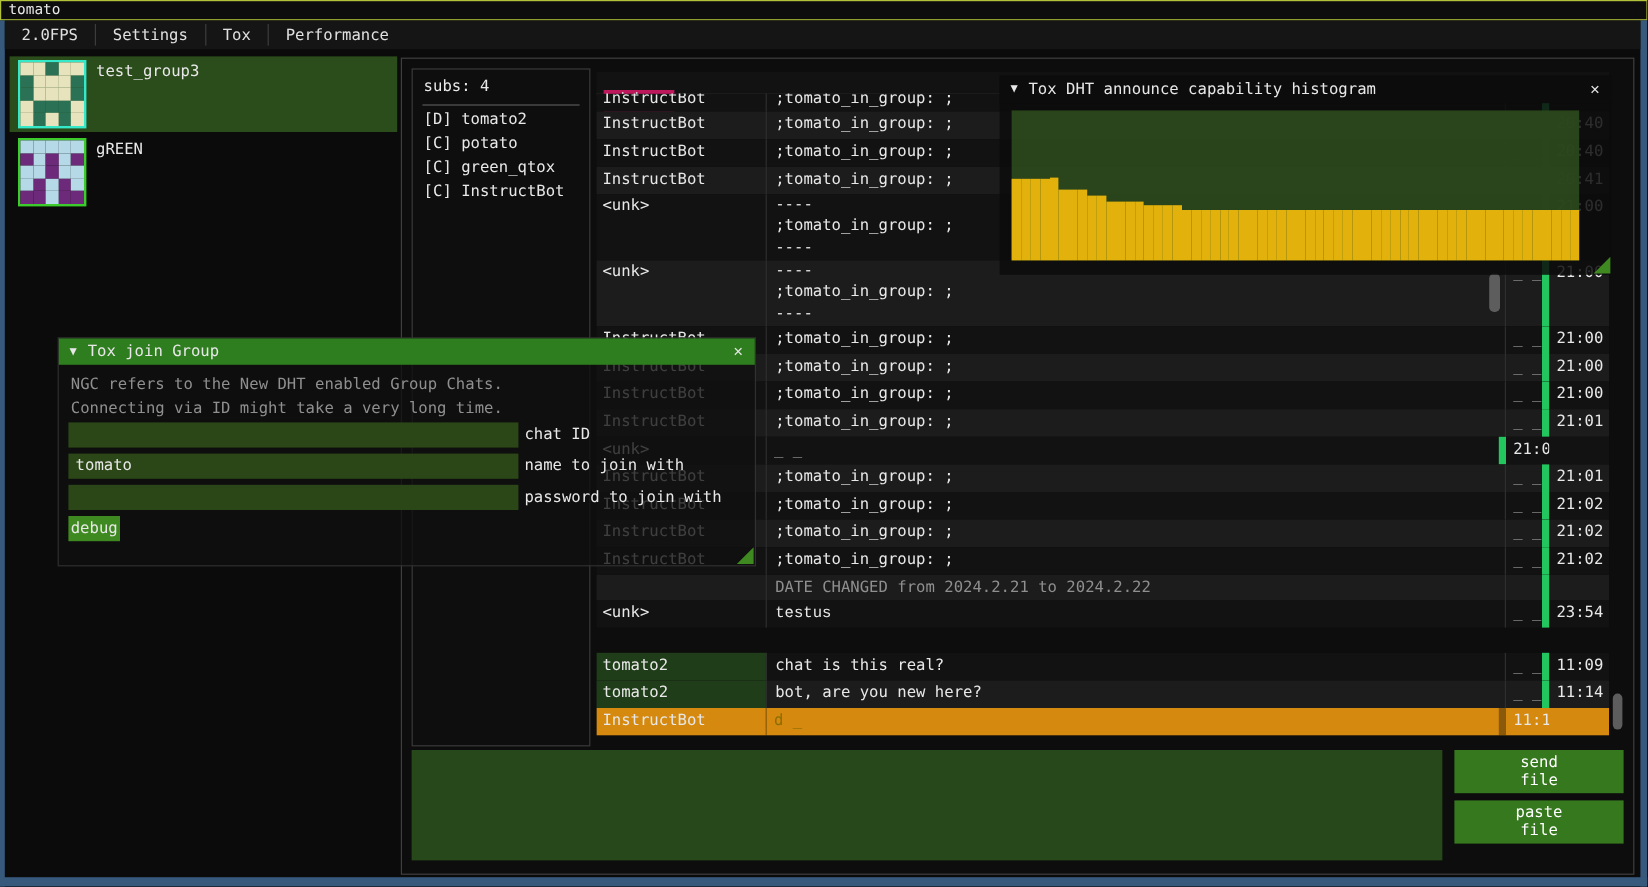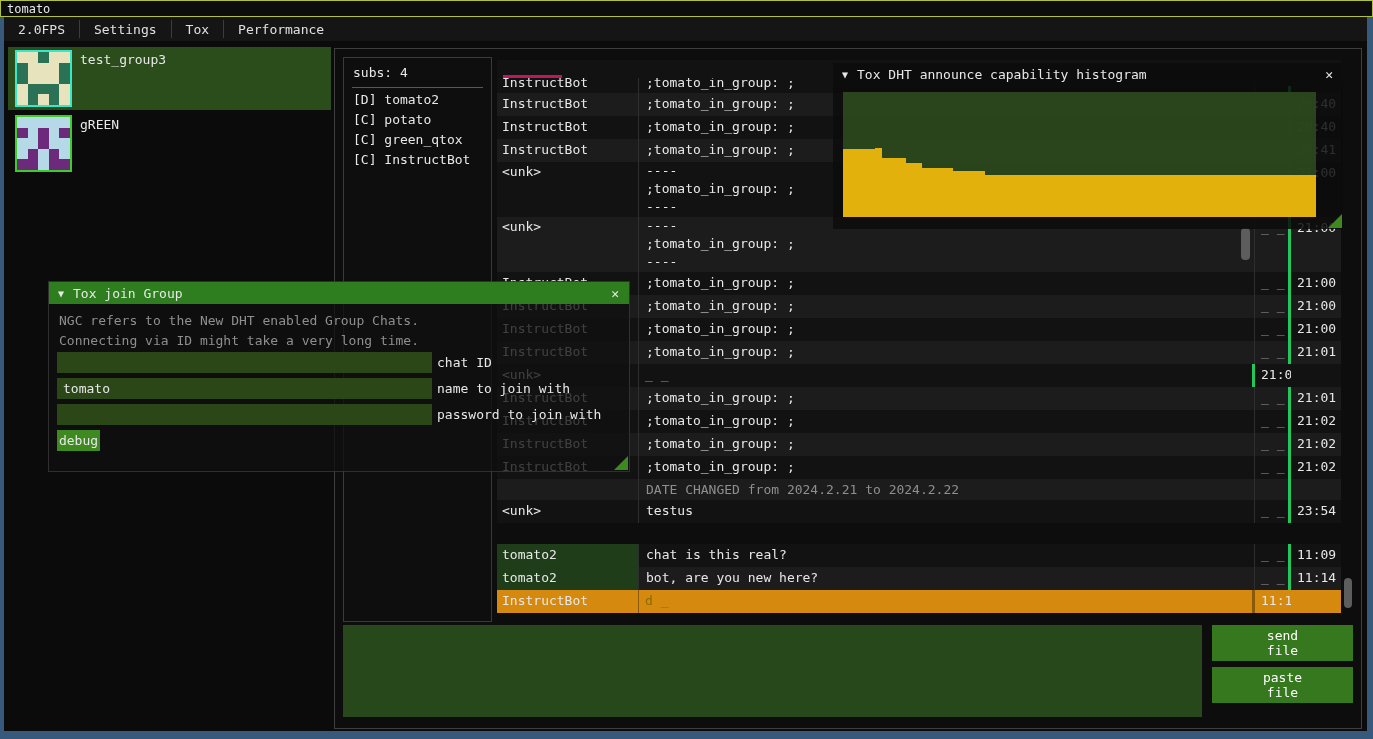--- a/index.html
+++ b/index.html
@@ -27,21 +27,21 @@
   #subs-sep{position:absolute;left:8px;top:29px;width:131px;height:1px;background:#585858;}
   .member{position:absolute;left:9px;height:20px;line-height:20px;white-space:pre;}
   
   #tabbar{left:497px;top:60px;width:844px;height:18px;background:#121212;border-bottom:1px solid #333;}
   #tab-debug{position:absolute;left:6px;top:15px;height:18px;line-height:18px;padding:0 10px;background:#be185d;}
   #chat-table{left:497px;top:78px;width:844px;height:535px;overflow:hidden;}
   .row{position:absolute;left:0;width:844px;display:grid;grid-template-columns:142px 616px 36px 50px;}
   .row .cell{overflow:hidden;white-space:pre;}
   .c-name{padding-left:5px;border-right:1px solid #2e2e2e;}
   .c-msg{padding-left:7px;border-right:1px solid #2e2e2e;}
-  .c-flags{padding-left:6px;border-right:3px solid #22c55e;color:#9a9a9a;}
+  .c-flags{padding-left:6px;border-right:6px solid #22c55e;color:#9a9a9a;}
   .c-time{padding-left:6px;}
   .row.bg0{background:#121212;}
   .row.bg1{background:#1c1c1c;}
   .row.highlight{background:#d5890f;}
   .row.highlight .cell{border-right-color:rgba(0,0,0,0.35);}
   .row.highlight .c-flags{color:#8a6d00;}
   .name-green{background:#1e3d18;}
   .row-line{height:18px;line-height:18px;}
   .date-msg{color:#8f8f8f;}
   .scroll-thumb{background:#5d5d5d;border-radius:4px;}
@@ -261,21 +261,21 @@
         <div class="cell c-time" style="line-height: 21px;">21:02</div>
       </div>
       <div class="row bg1" style="top: 401px; height: 21px;">
         <div class="cell c-name" style="line-height: 21px;"></div>
         <div class="cell c-msg date-msg" style="line-height: 21px;">DATE CHANGED from 2024.2.21 to 2024.2.22</div>
         <div class="cell c-flags" style="line-height: 21px;"></div>
         <div class="cell c-time" style="line-height: 21px;"></div>
       </div>
       <div class="row bg0" style="top: 422px; height: 23px;">
         <div class="cell c-name" style="line-height: 21px;">&lt;unk&gt;</div>
-        <div class="cell c-msg" style="line-height: 21px;">testus</div>
+        <div class="cell c-msg" style="line-height: 21px; font-family: Liberation Mono, monospace;">testus</div>
         <div class="cell c-flags" style="line-height: 21px;">_ _</div>
         <div class="cell c-time" style="line-height: 21px;">23:54</div>
       </div>
       <div class="row bg0" style="top: 466px; height: 23px;">
         <div class="cell c-name name-green" style="line-height: 21px;">tomato2</div>
         <div class="cell c-msg" style="line-height: 21px;">chat is this real?</div>
         <div class="cell c-flags" style="line-height: 21px;">_ _</div>
         <div class="cell c-time" style="line-height: 21px;">11:09</div>
       </div>
       <div class="row bg1" style="top: 489px; height: 23px;">

